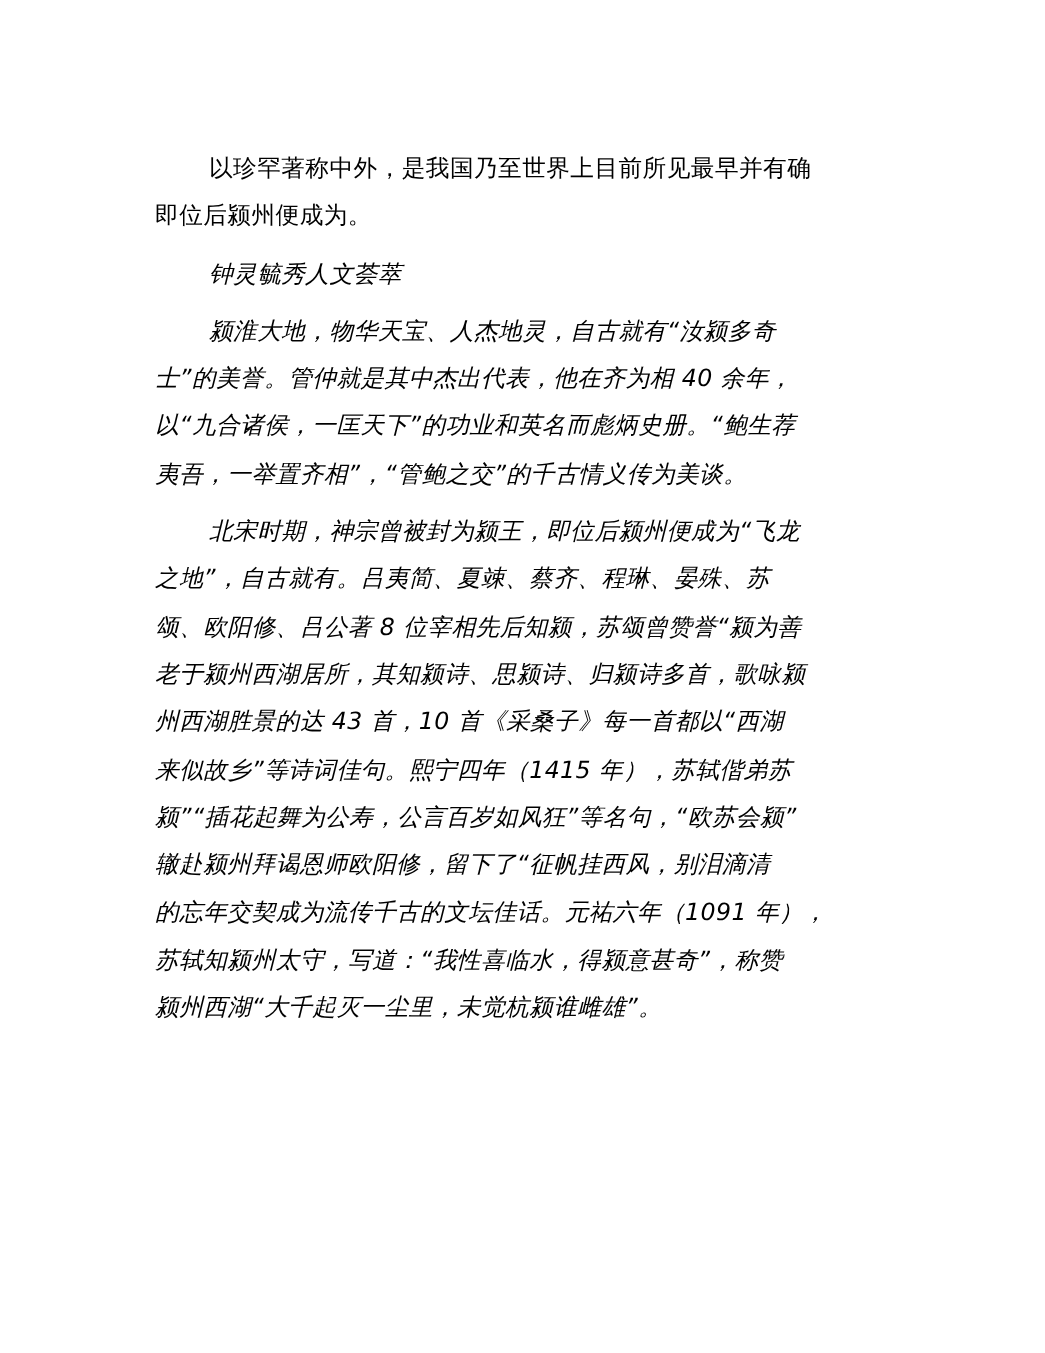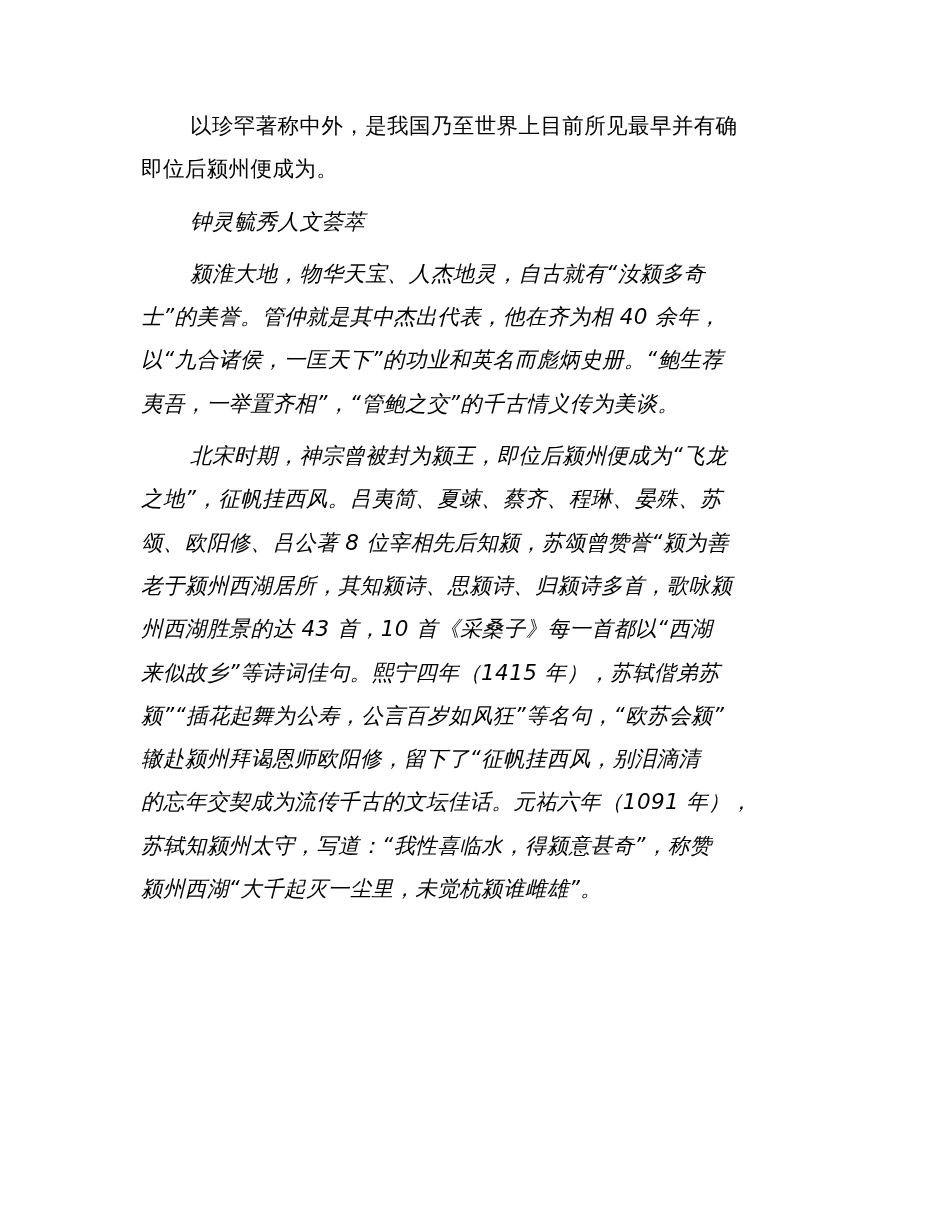--- a/index.html
+++ b/index.html
@@ -1,18 +1,18 @@
 <!DOCTYPE html>
 <html><head>
 <meta charset="utf-8">
 <style>
   html, body { margin:0; padding:0; background:#ffffff; }
   body { width:950px; height:1230px; position:relative; overflow:hidden;
          font-family:"DejaVu Sans","Liberation Sans",sans-serif; color:#000; }
-  .page { position:absolute; left:141px; top:104px; width:690px; }
+  .page { position:absolute; left:141px; top:132px; width:690px; }
   .para { margin:0; font-size:21.5px; line-height:43.3px; text-indent:49px;
           letter-spacing:0.4px; text-align:justify; word-break:break-all; }
   .para + .para { margin-top:9px;font-style:italic; }
   .line { display:block; white-space:nowrap; }
   .para .line:not(:first-child) { text-indent:0; }
 </style>
 </head>
 <body>
 
 <div class="page">
@@ -24,21 +24,21 @@
     <span class="line">钟灵毓秀人文荟萃</span>
   </p>
   <p class="para">
     <span class="line">颍淮大地，物华天宝、人杰地灵，自古就有“汝颍多奇</span>
     <span class="line">士”的美誉。管仲就是其中杰出代表，他在齐为相 40 余年，</span>
     <span class="line">以“九合诸侯，一匡天下”的功业和英名而彪炳史册。“鲍生荐</span>
     <span class="line">夷吾，一举置齐相”，“管鲍之交”的千古情义传为美谈。</span>
   </p>
   <p class="para">
     <span class="line">北宋时期，神宗曾被封为颍王，即位后颍州便成为“飞龙</span>
-    <span class="line">之地”，征帆挂西风。吕夷简、夏竦、蔡齐、程琳、晏殊、苏</span>
+    <span class="line">之地”，自古就有。吕夷简、夏竦、蔡齐、程琳、晏殊、苏</span>
     <span class="line">颂、欧阳修、吕公著 8 位宰相先后知颍，苏颂曾赞誉“颍为善</span>
     <span class="line">老于颍州西湖居所，其知颍诗、思颍诗、归颍诗多首，歌咏颍</span>
     <span class="line">州西湖胜景的达 43 首，10 首《采桑子》每一首都以“西湖</span>
     <span class="line">来似故乡”等诗词佳句。熙宁四年（1415 年），苏轼偕弟苏</span>
     <span class="line">颍”“插花起舞为公寿，公言百岁如风狂”等名句，“欧苏会颍”</span>
     <span class="line">辙赴颍州拜谒恩师欧阳修，留下了“征帆挂西风，别泪滴清</span>
     <span class="line">的忘年交契成为流传千古的文坛佳话。元祐六年（1091 年），</span>
     <span class="line">苏轼知颍州太守，写道：“我性喜临水，得颍意甚奇”，称赞</span>
     <span class="line">颍州西湖“大千起灭一尘里，未觉杭颍谁雌雄”。</span>
   </p>

